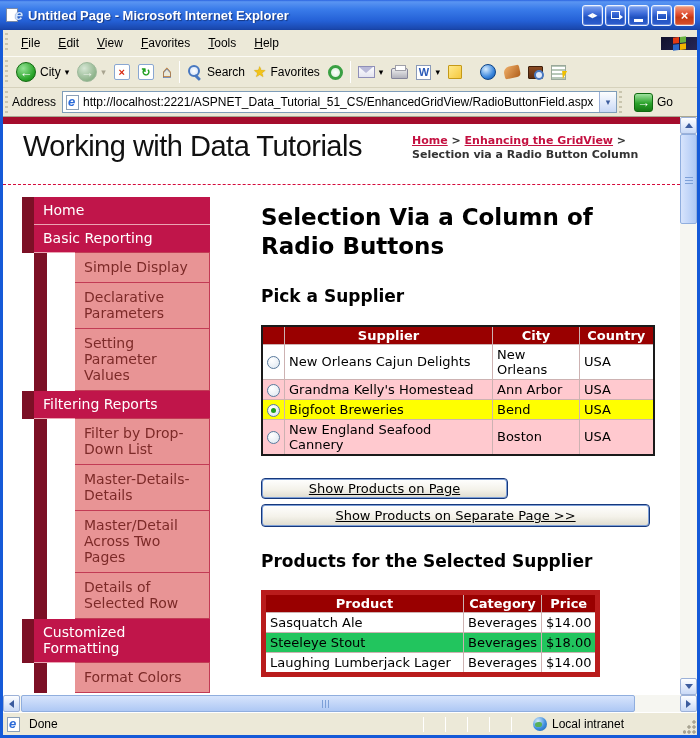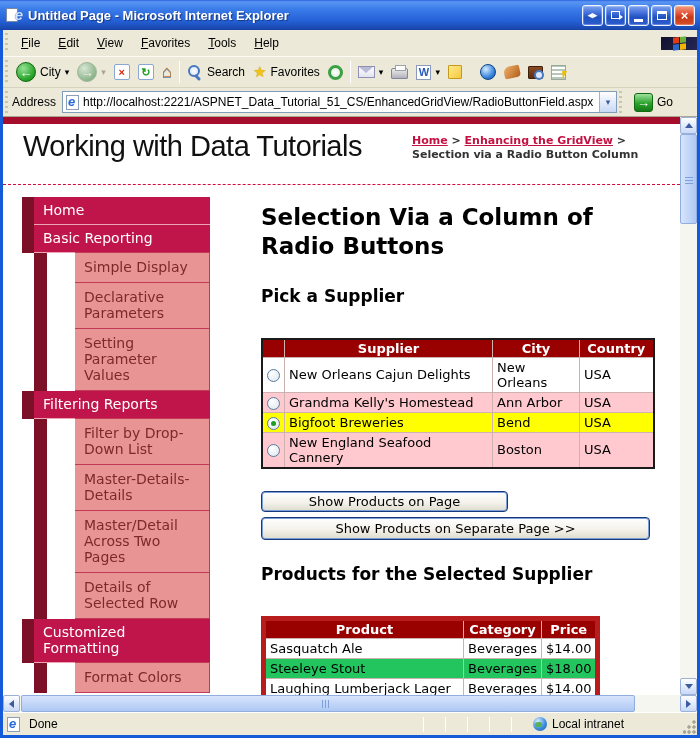--- a/index.html
+++ b/index.html
@@ -121,36 +121,36 @@
   .nav-l2 .tab { width:13px; margin-left:31px; background:#7c1026; flex:0 0 13px; }
   .nav-l2 .box { width:163px; background:#e89495; color:#7c2a28; padding:6px 8px 7px 9px;
                  border:1px solid #c23b55; border-left:none; margin-top:-1px; }
 
   
   .main { margin-left:51px; width:400px; font-family:"DejaVu Sans",sans-serif; color:#000; }
   .h1 { font-size:23px; font-weight:bold; line-height:1.26; width:392px; margin-top:6px; }
   .h2 { font-size:17px; font-weight:bold; margin-top:24px; }
   .h2.pick { margin-top:25px; }
 
-  table.grid { border-collapse:collapse; border:2px solid #1a1a1a; font-size:13px; margin-top:32px; }
+  table.grid { border-collapse:collapse; border:2px solid #1a1a1a; font-size:13px; margin-top:19px; }
   .grid th { background:#990000; color:#fff; font-weight:bold; text-align:center; padding:1px 4px; border:1px solid #cdb2b2; }
   .grid td { padding:2px 4px; border:1px solid #cdb2b2; vertical-align:middle; }
   .col-radio { width:22px; } .col-supplier { width:208px; } .col-city { width:87px; } .col-country { width:74px; }
   .sup-white td { background:#fff; }
   .sup-pink td { background:#ffc9cf; }
   .sup-selected td { background:#ffff00; }
   .radio-cell { text-align:center; }
   .radio { width:13px; height:13px; border:1px solid #5a7a9c; border-radius:50%; display:inline-block; vertical-align:middle;
            background:radial-gradient(circle at 35% 30%,#fff,#dce6f0); position:relative; }
   .radio.checked::after { content:""; position:absolute; left:3px; top:3px; width:5px; height:5px; border-radius:50%; background:#1e9e1e; }
 
   .btn-stack { margin-top:22px; display:flex; flex-direction:column; align-items:flex-start; gap:5px; }
   .xp-btn { font-family:"DejaVu Sans",sans-serif; font-size:13px; color:#000; text-align:center;
             border:1px solid #16387c; border-radius:4px; background:linear-gradient(180deg,#ffffff,#f4f2ea 55%,#dedbce);
-            box-shadow:inset 0 0 0 1px #7c9ed6; display:flex; align-items:center; justify-content:center; }
+            box-shadow:inset 0 0 0 1px #7c9ed6; display:flex; align-items:center; justify-content:center;text-decoration:underline; }
   .xp-btn.b1 { width:247px; height:21px; }
   .xp-btn.b2 { width:389px; height:23px; }
 
   .col-product { width:200px; } .col-category { width:76px; } .col-price { width:51px; }
   .prod-white td { background:#fff; }
   .prod-pink td { background:#22c55e; }
   .price-cell { text-align:right; }
   table.grid.products { border:5px solid #b91c1c; }
 
   

